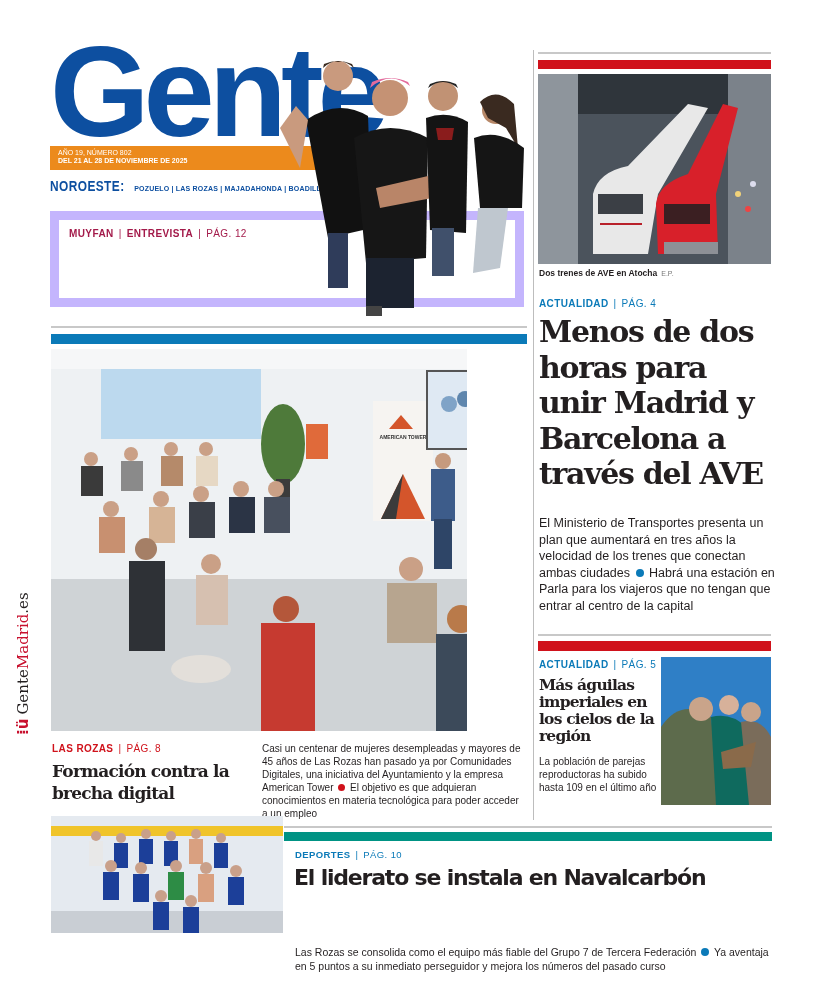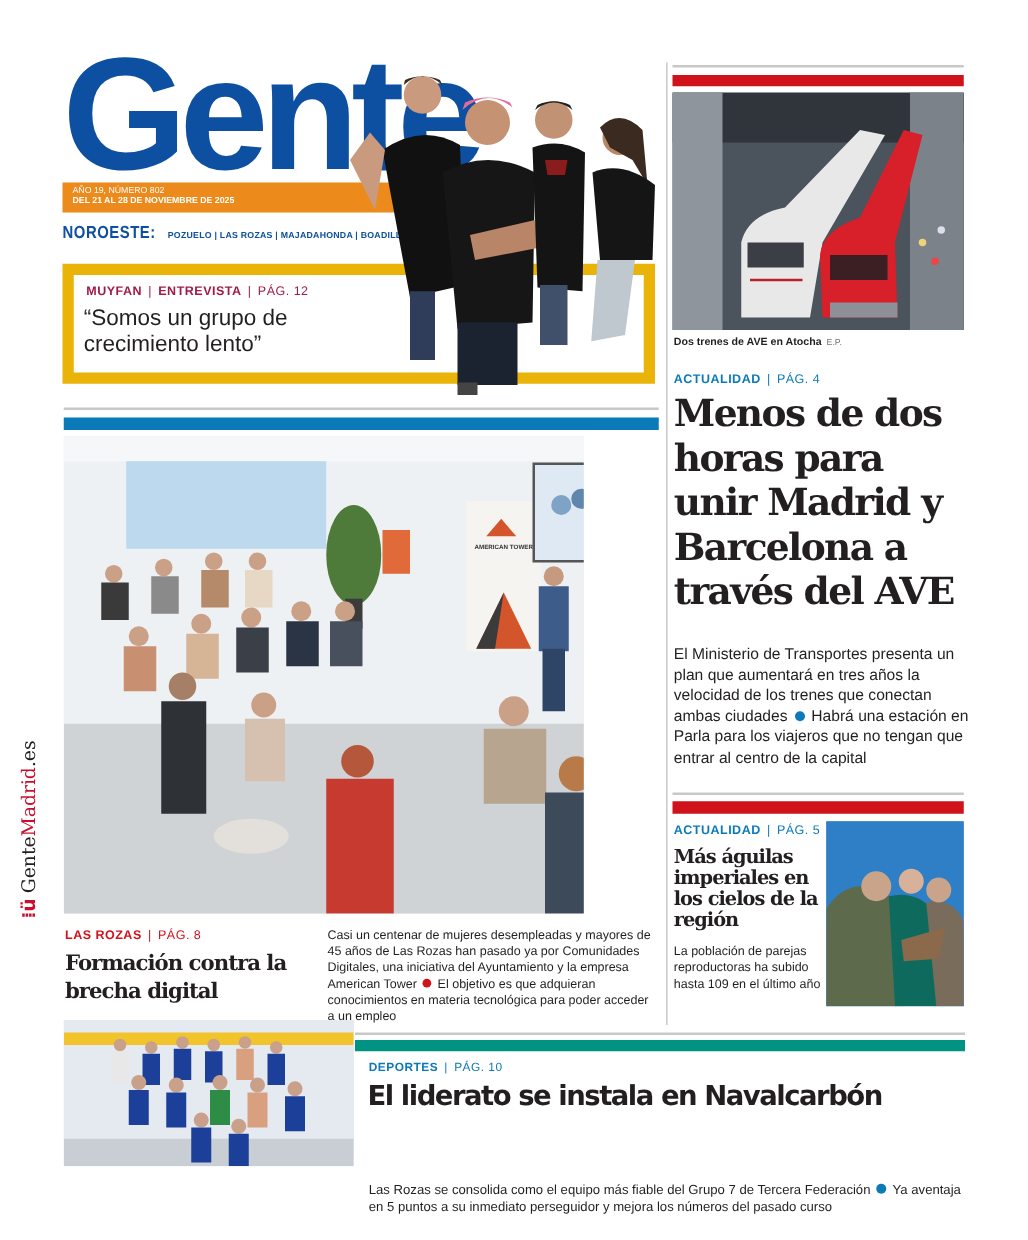--- a/index.html
+++ b/index.html
@@ -20,21 +20,21 @@
     .issue-bar .l2 { font-weight: 700; }
     .region-line {
       left: 50px; top: 177px; font-family: "Liberation Sans", sans-serif; font-weight: 700;
       color: #0d4fa0; white-space: nowrap;
     }
     .region-line .lbl { font-size: 14px; letter-spacing: 0.5px; transform: scaleX(0.85); display: inline-block; transform-origin: left; }
     .region-line .towns { font-size: 7px; letter-spacing: 0.2px; margin-left: -8px; }
 
     
     .muyfan-box {
-      left: 50px; top: 211px; width: 474px; height: 96px; border: 9px solid #eab308; background: #fff; padding-left: 30px;
+      left: 50px; top: 211px; width: 474px; height: 96px; border: 9px solid #c4b5fd; background: #fff; padding-left: 30px;
     }
     .kicker { font-family: "Liberation Sans", sans-serif; font-weight: 700; font-size: 10px; letter-spacing: 0.4px; white-space: nowrap; }
     .kicker .sep { font-weight: 400; margin: 0 5px; }
     .kicker .pag { font-weight: 400; }
     .muyfan-kicker { left: 10px; top: 8px; color: #a31a4a; }
     .muyfan-quote { left: 8px; top: 24px; font-size: 18px; line-height: 21px; color: #231f20; width: 180px; }
     .muyfan-dek { left: 182px; top: 18px; font-size: 8.5px; line-height: 11px; width: 92px; color: #231f20; }
     .muyfan-dek b { font-weight: 700; }
 
     
@@ -111,21 +111,20 @@
 
 <div class="abs region-line">
   <span class="lbl">NOROESTE:</span>
   <span class="towns">POZUELO | LAS ROZAS | MAJADAHONDA | BOADILLA | COLLADO VILLALBA</span>
 </div>
 
 <div class="abs muyfan-box">
   <div class="abs kicker muyfan-kicker">
     <span>MUYFAN</span><span class="sep">|</span><span>ENTREVISTA</span><span class="sep">|</span><span class="pag">PÁG. 12</span>
   </div>
-  <div class="abs muyfan-quote">“Somos un grupo de crecimiento lento”</div>
 </div>
 
 <div class="abs band-photo">
   <svg width="262" height="266" viewBox="0 0 262 266">
 
     <circle cx="70" cy="18" r="15" fill="#c99a7e"></circle>
     <path d="M55 10 Q70 -4 86 10 L84 6 Q70 0 56 6Z" fill="#3a2a1f"></path>
     <path d="M38 62 Q70 40 100 58 L104 170 L60 180 Z" fill="#111"></path>
     <path d="M12 70 L28 48 L40 62 L32 110 Z" fill="#c99a7e"></path>
     <rect x="60" y="175" width="20" height="55" fill="#2f3c5a"></rect>

